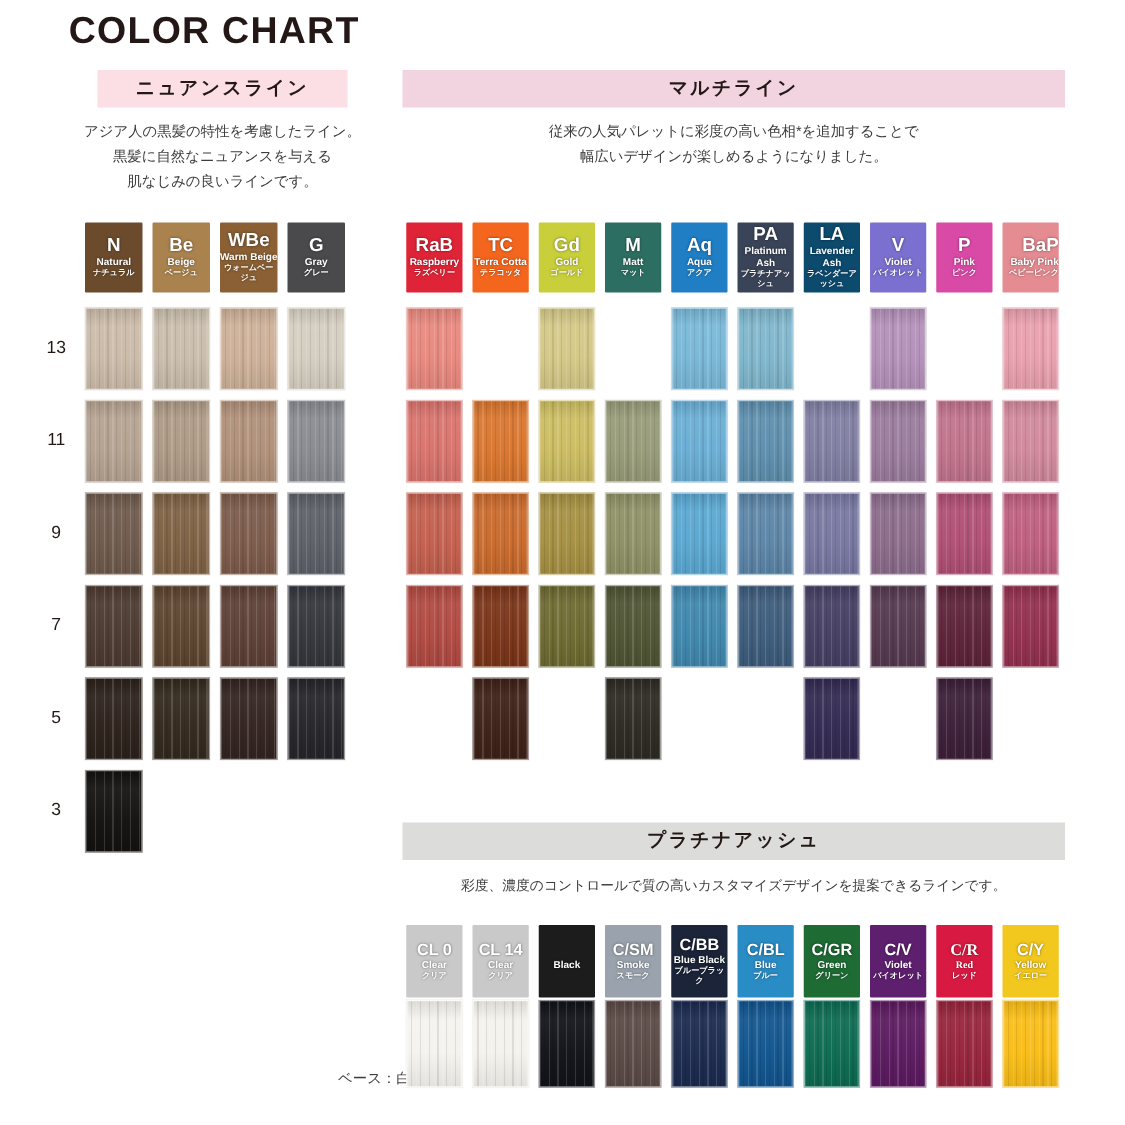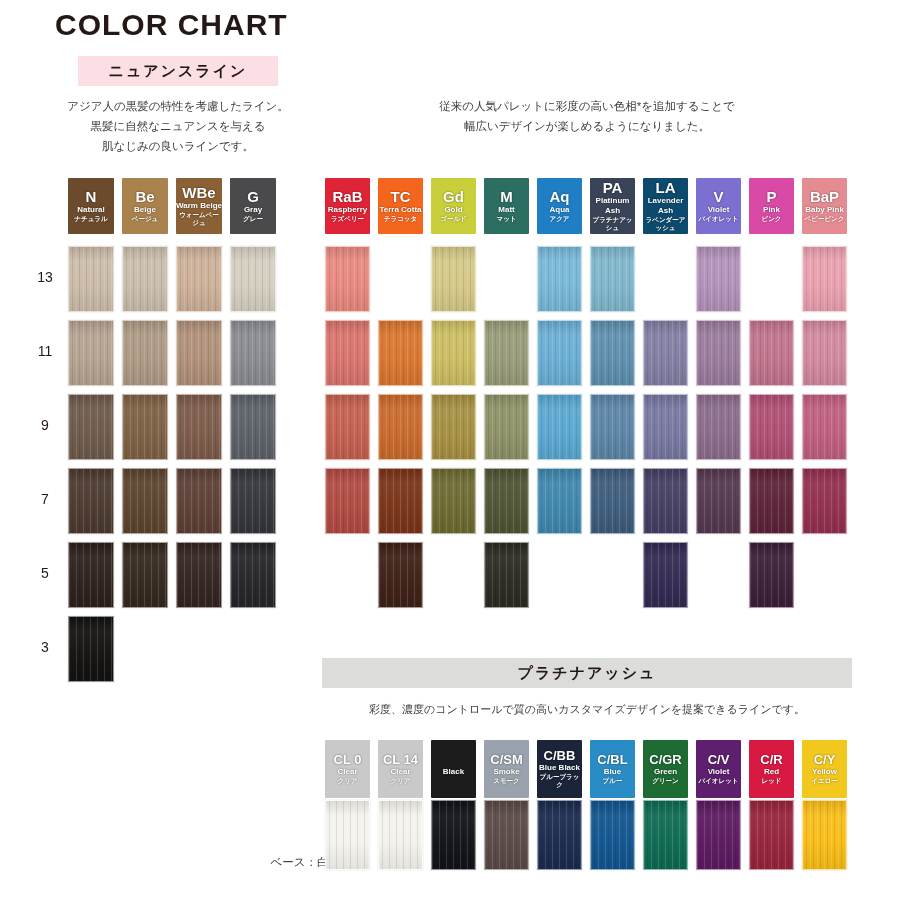--- a/index.html
+++ b/index.html
@@ -99,20 +99,21 @@
   }
 </style>
 </head>
 <body>
 
 <div class="page">
 
   <div class="chart-title">COLOR CHART</div>
 
   <div class="banner" id="banner-nuance">ニュアンスライン</div>
+  <div class="banner" id="banner-multi">マルチライン</div>
   <div class="banner" id="banner-control">プラチナアッシュ</div>
 
   <div class="desc" id="desc-nuance" style="white-space:pre-line">アジア人の黒髪の特性を考慮したライン。
 黒髪に自然なニュアンスを与える
 肌なじみの良いラインです。</div>
   <div class="desc" id="desc-multi" style="white-space:pre-line">従来の人気パレットに彩度の高い色相*を追加することで
 幅広いデザインが楽しめるようになりました。</div>
   <div class="desc" id="desc-control">彩度、濃度のコントロールで質の高いカスタマイズデザインを提案できるラインです。</div>
   <div id="base-note">ベース：白毛</div>
 
@@ -206,21 +207,21 @@
       <div class="chip" style="left: 696px; top: 178px; width: 45px; height: 56px; background: rgb(123, 111, 208);">
         <div class="code">V</div>
         <div class="en">Violet</div>
         <div class="jp">バイオレット</div>
       </div>
       <div class="chip" style="left: 749px; top: 178px; width: 45px; height: 56px; background: rgb(217, 74, 166);">
         <div class="code">P</div>
         <div class="en">Pink</div>
         <div class="jp">ピンク</div>
       </div>
-      <div class="chip" style="left: 802px; top: 178px; width: 45px; height: 56px; background: rgb(229, 140, 146);">
+      <div class="chip" style="left: 802px; top: 178px; width: 45px; height: 56px; background: rgb(229, 140, 146); align-items: flex-end;">
         <div class="code">BaP</div>
         <div class="en">Baby Pink</div>
         <div class="jp">ベビーピンク</div>
       </div>
       <div class="sw" style="left: 325px; top: 246px; width: 45px; height: 66px; background: rgb(232, 137, 127);"></div>
       <div class="sw" style="left: 431px; top: 246px; width: 45px; height: 66px; background: rgb(212, 200, 135);"></div>
       <div class="sw" style="left: 537px; top: 246px; width: 45px; height: 66px; background: rgb(121, 184, 216);"></div>
       <div class="sw" style="left: 590px; top: 246px; width: 45px; height: 66px; background: rgb(127, 182, 204);"></div>
       <div class="sw" style="left: 696px; top: 246px; width: 45px; height: 66px; background: rgb(179, 145, 185);"></div>
       <div class="sw" style="left: 802px; top: 246px; width: 45px; height: 66px; background: rgb(233, 160, 174);"></div>
@@ -293,21 +294,21 @@
       <div class="chip small" style="left: 643px; top: 740px; width: 45px; height: 58px; background: rgb(30, 107, 52);">
         <div class="code">C/GR</div>
         <div class="en">Green</div>
         <div class="jp">グリーン</div>
       </div>
       <div class="chip small" style="left: 696px; top: 740px; width: 45px; height: 58px; background: rgb(93, 31, 110);">
         <div class="code">C/V</div>
         <div class="en">Violet</div>
         <div class="jp">バイオレット</div>
       </div>
-      <div class="chip small" style="left: 749px; top: 740px; width: 45px; height: 58px; background: rgb(216, 26, 66);">
+      <div class="chip small" style="left: 749px; top: 740px; width: 45px; height: 58px; background: rgb(216, 26, 66); font-family: Liberation Serif, serif;">
         <div class="code">C/R</div>
         <div class="en">Red</div>
         <div class="jp">レッド</div>
       </div>
       <div class="chip small" style="left: 802px; top: 740px; width: 45px; height: 58px; background: rgb(242, 200, 30);">
         <div class="code">C/Y</div>
         <div class="en">Yellow</div>
         <div class="jp">イエロー</div>
       </div>
       <div class="sw" style="left: 325px; top: 800px; width: 45px; height: 70px; background: rgb(244, 243, 238);"></div>

